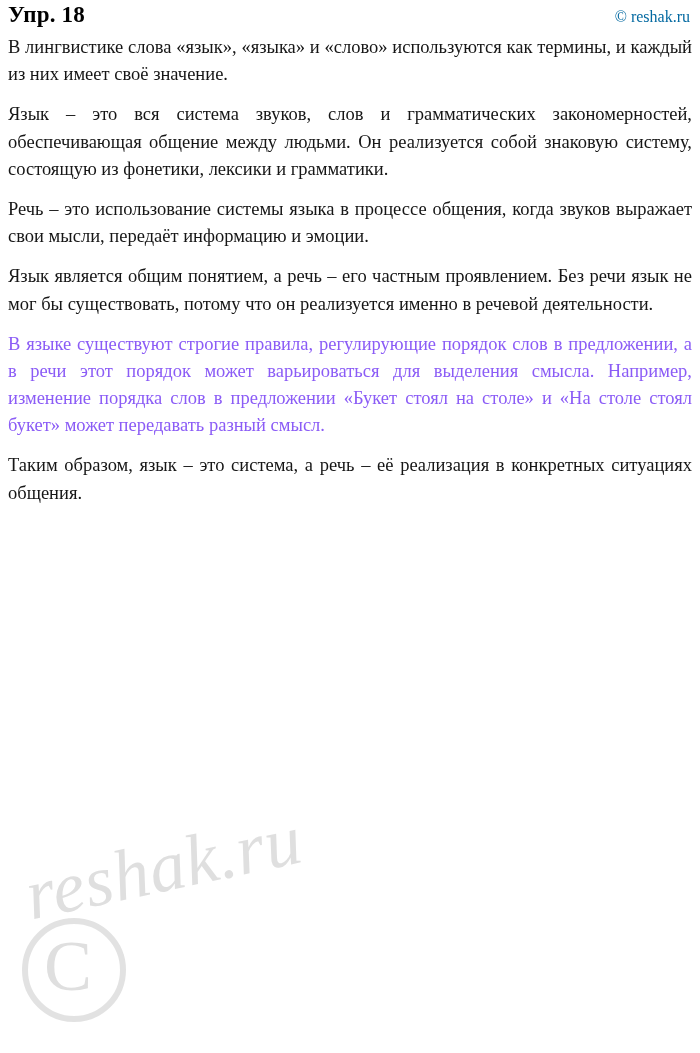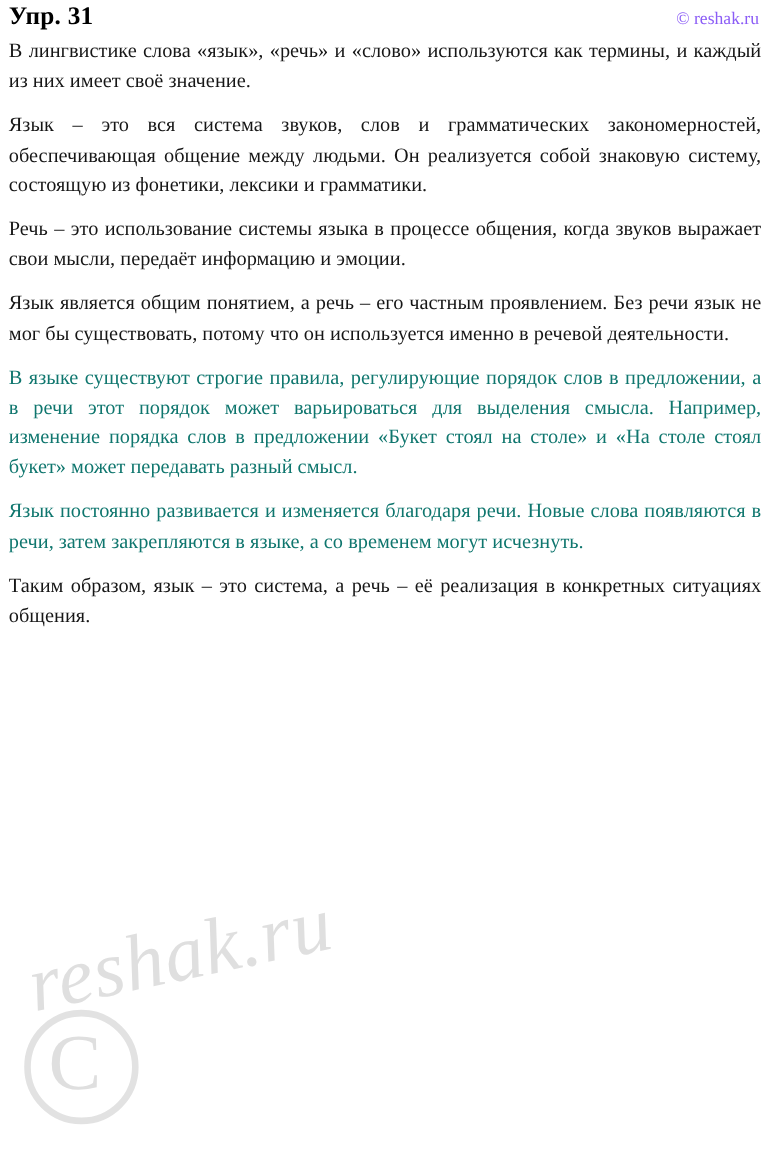--- a/index.html
+++ b/index.html
@@ -33,41 +33,41 @@
   .exercise-title {
     font-family: "Liberation Serif", "DejaVu Serif", serif;
     font-size: 23px;
     font-weight: bold;
     color: #000;
     letter-spacing: 0.2px;
   }
   .copyright {
     font-family: "Liberation Serif", "DejaVu Serif", serif;
     font-size: 16px;
-    color: #8b5cf6;
+    color: #0369a1;
     white-space: nowrap;
     padding-right: 2px;
   }
   .body-text {
     margin-top: 2px;
   }
   p.para {
     margin: 0 0 13px 0;
     font-size: 18.5px;
     line-height: 1.47;
     text-align: justify;
     text-justify: inter-word;
     color: #161616;
   }
   p.para:last-child {
     margin-bottom: 12px;
   }
   
   p.faded {
-    color: #0f766e;
+    color: #8b5cf6;
   }
   .watermark {
     position: absolute;
     left: 0;
     top: 0;
     width: 700px;
     height: 1053px;
     pointer-events: none;
     overflow: hidden;
   }
@@ -103,31 +103,30 @@
     color: rgba(110, 110, 110, 0.22);
     line-height: 1;
   }
 </style>
 </head>
 <body>
 
 <div class="page">
 
   <div class="header-row">
-    <span class="exercise-title">Упр. 31</span>
+    <span class="exercise-title">Упр. 18</span>
     <span class="copyright">© reshak.ru</span>
   </div>
 
   <div class="body-text">
-    <p class="para">В лингвистике слова «язык», «речь» и «слово» используются как термины, и каждый из них имеет своё значение.</p>
+    <p class="para">В лингвистике слова «язык», «языка» и «слово» используются как термины, и каждый из них имеет своё значение.</p>
     <p class="para">Язык – это вся система звуков, слов и грамматических закономерностей, обеспечивающая общение между людьми. Он реализуется собой знаковую систему, состоящую из фонетики, лексики и грамматики.</p>
     <p class="para">Речь – это использование системы языка в процессе общения, когда звуков выражает свои мысли, передаёт информацию и эмоции.</p>
-    <p class="para">Язык является общим понятием, а речь – его частным проявлением. Без речи язык не мог бы существовать, потому что он используется именно в речевой деятельности.</p>
+    <p class="para">Язык является общим понятием, а речь – его частным проявлением. Без речи язык не мог бы существовать, потому что он реализуется именно в речевой деятельности.</p>
     <p class="para faded">В языке существуют строгие правила, регулирующие порядок слов в предложении, а в речи этот порядок может варьироваться для выделения смысла. Например, изменение порядка слов в предложении «Букет стоял на столе» и «На столе стоял букет» может передавать разный смысл.</p>
-    <p class="para faded">Язык постоянно развивается и изменяется благодаря речи. Новые слова появляются в речи, затем закрепляются в языке, а со временем могут исчезнуть.</p>
     <p class="para">Таким образом, язык – это система, а речь – её реализация в конкретных ситуациях общения.</p>
   </div>
 
   <div class="watermark">
     <div class="wm-text">reshak.ru</div>
     <div class="wm-circle"></div>
     <div class="wm-c-letter">C</div>
   </div>
 
 </div>

